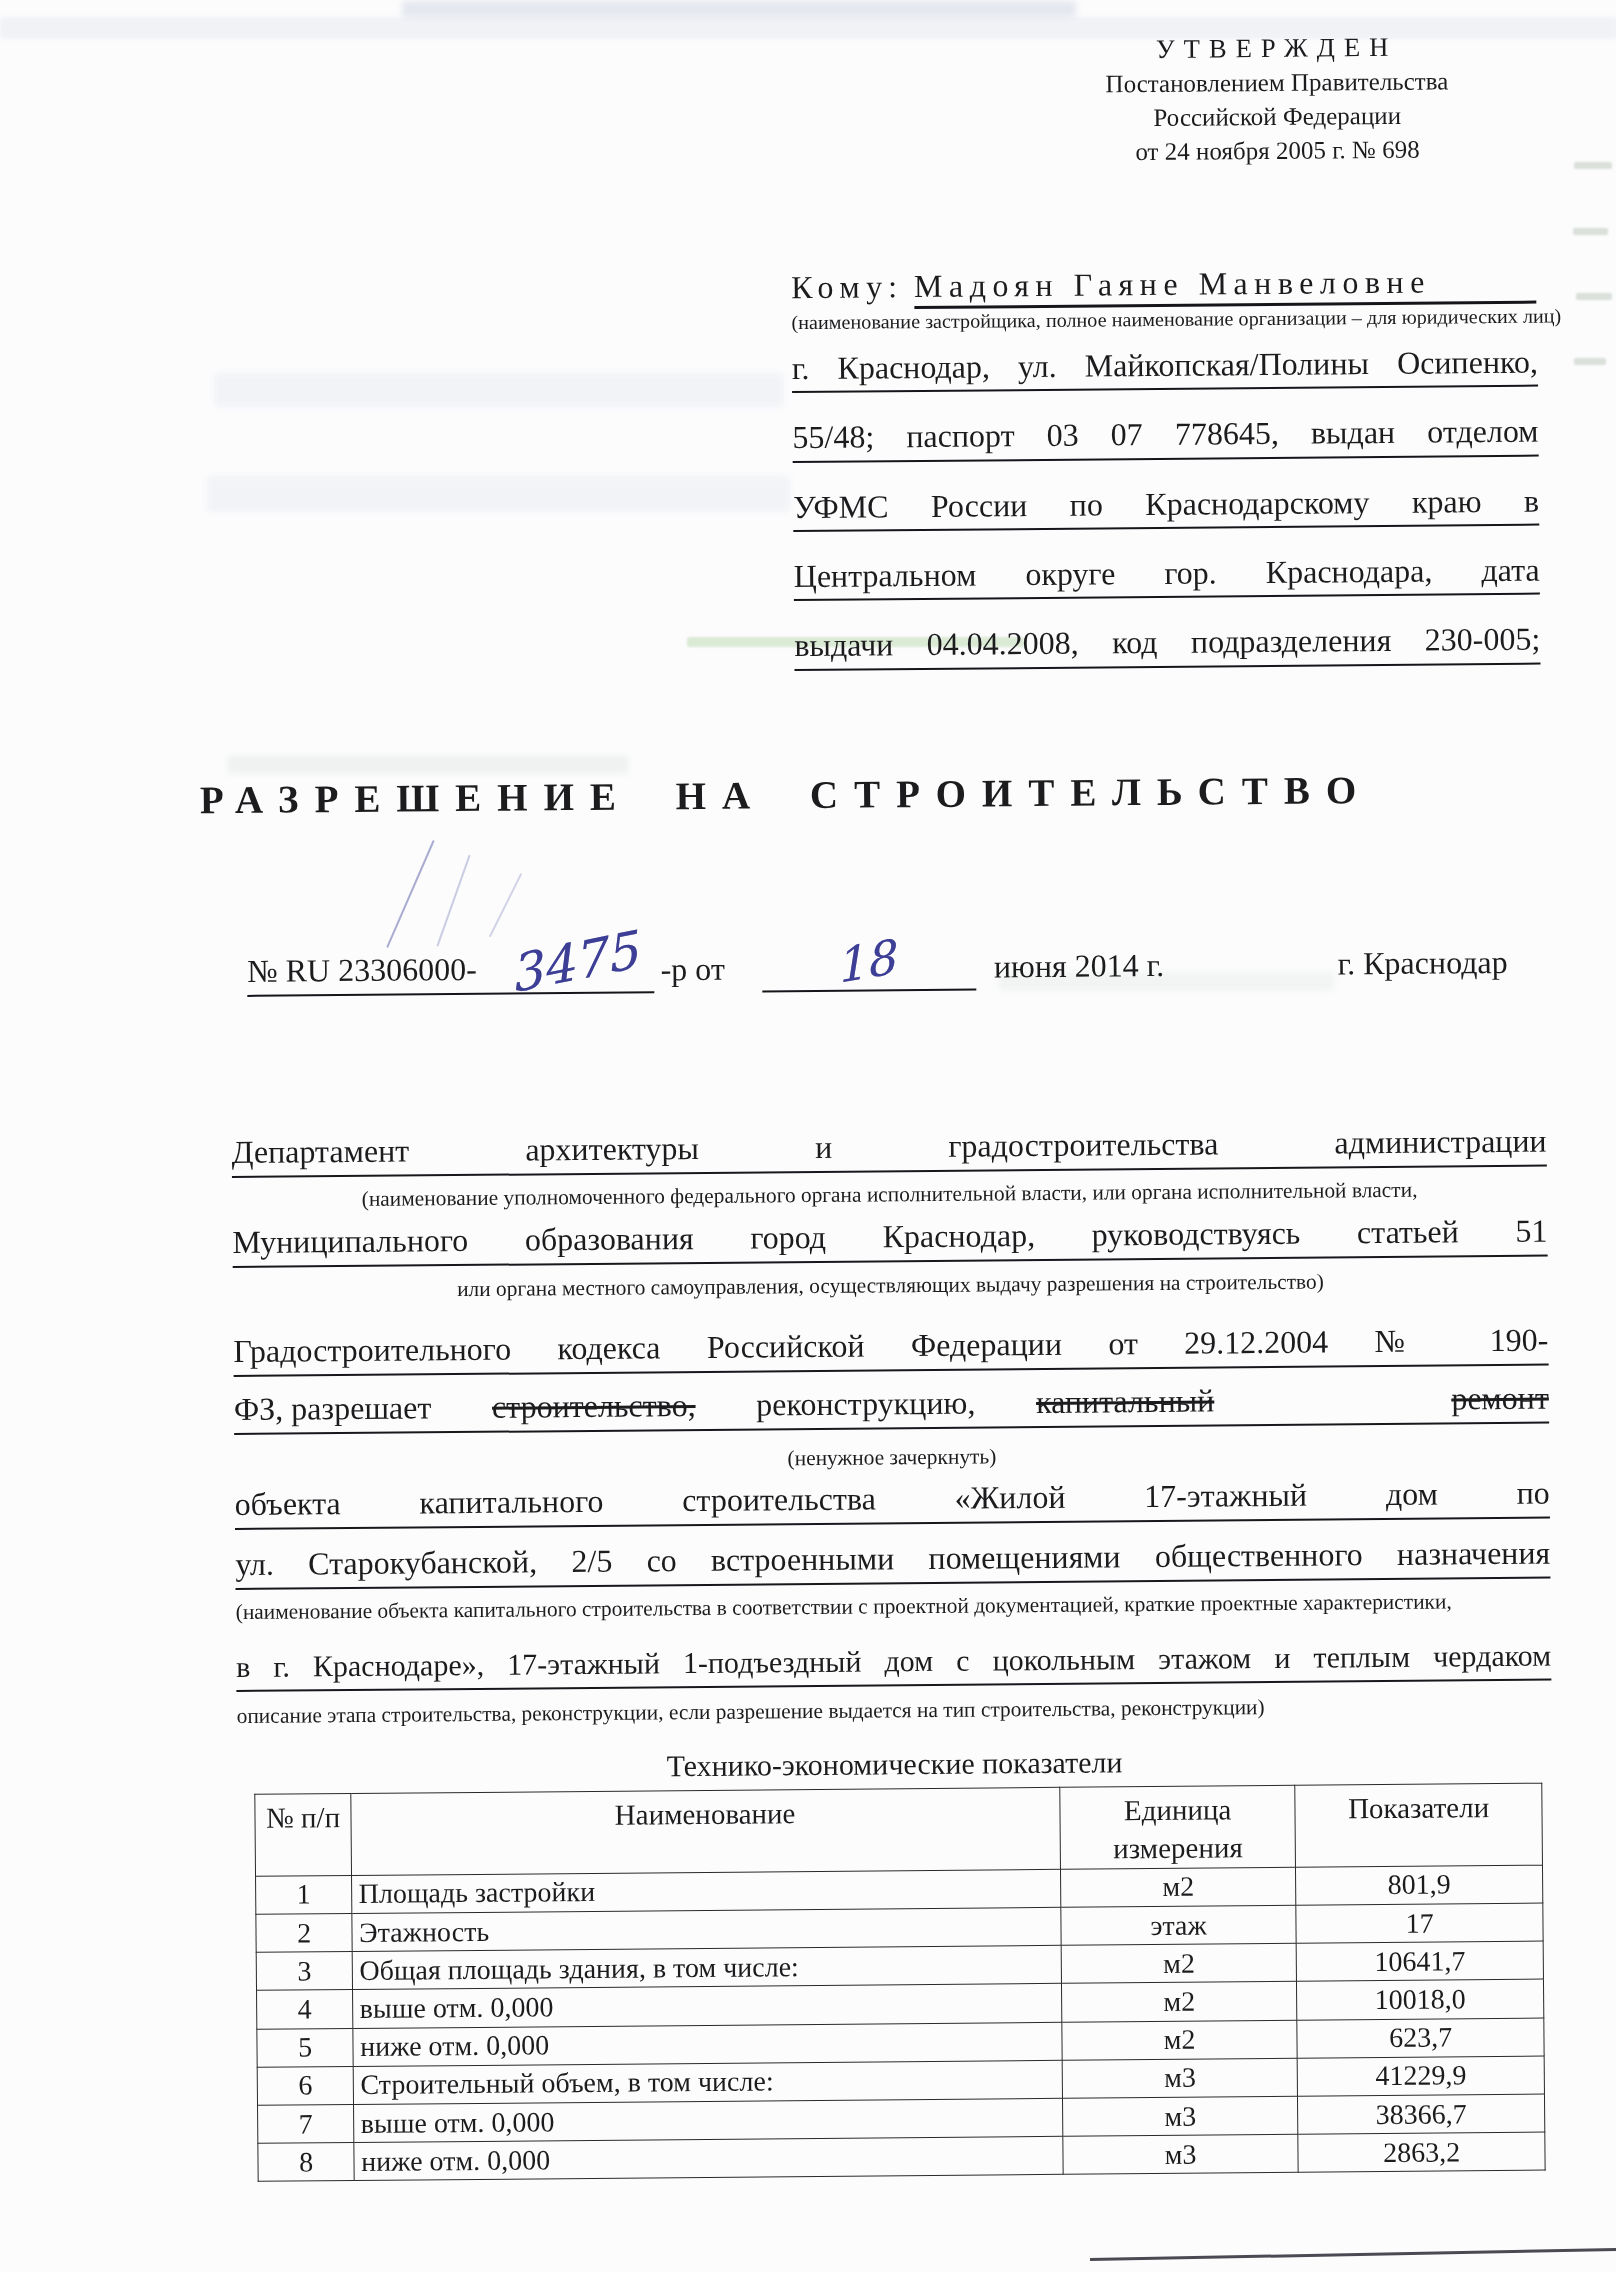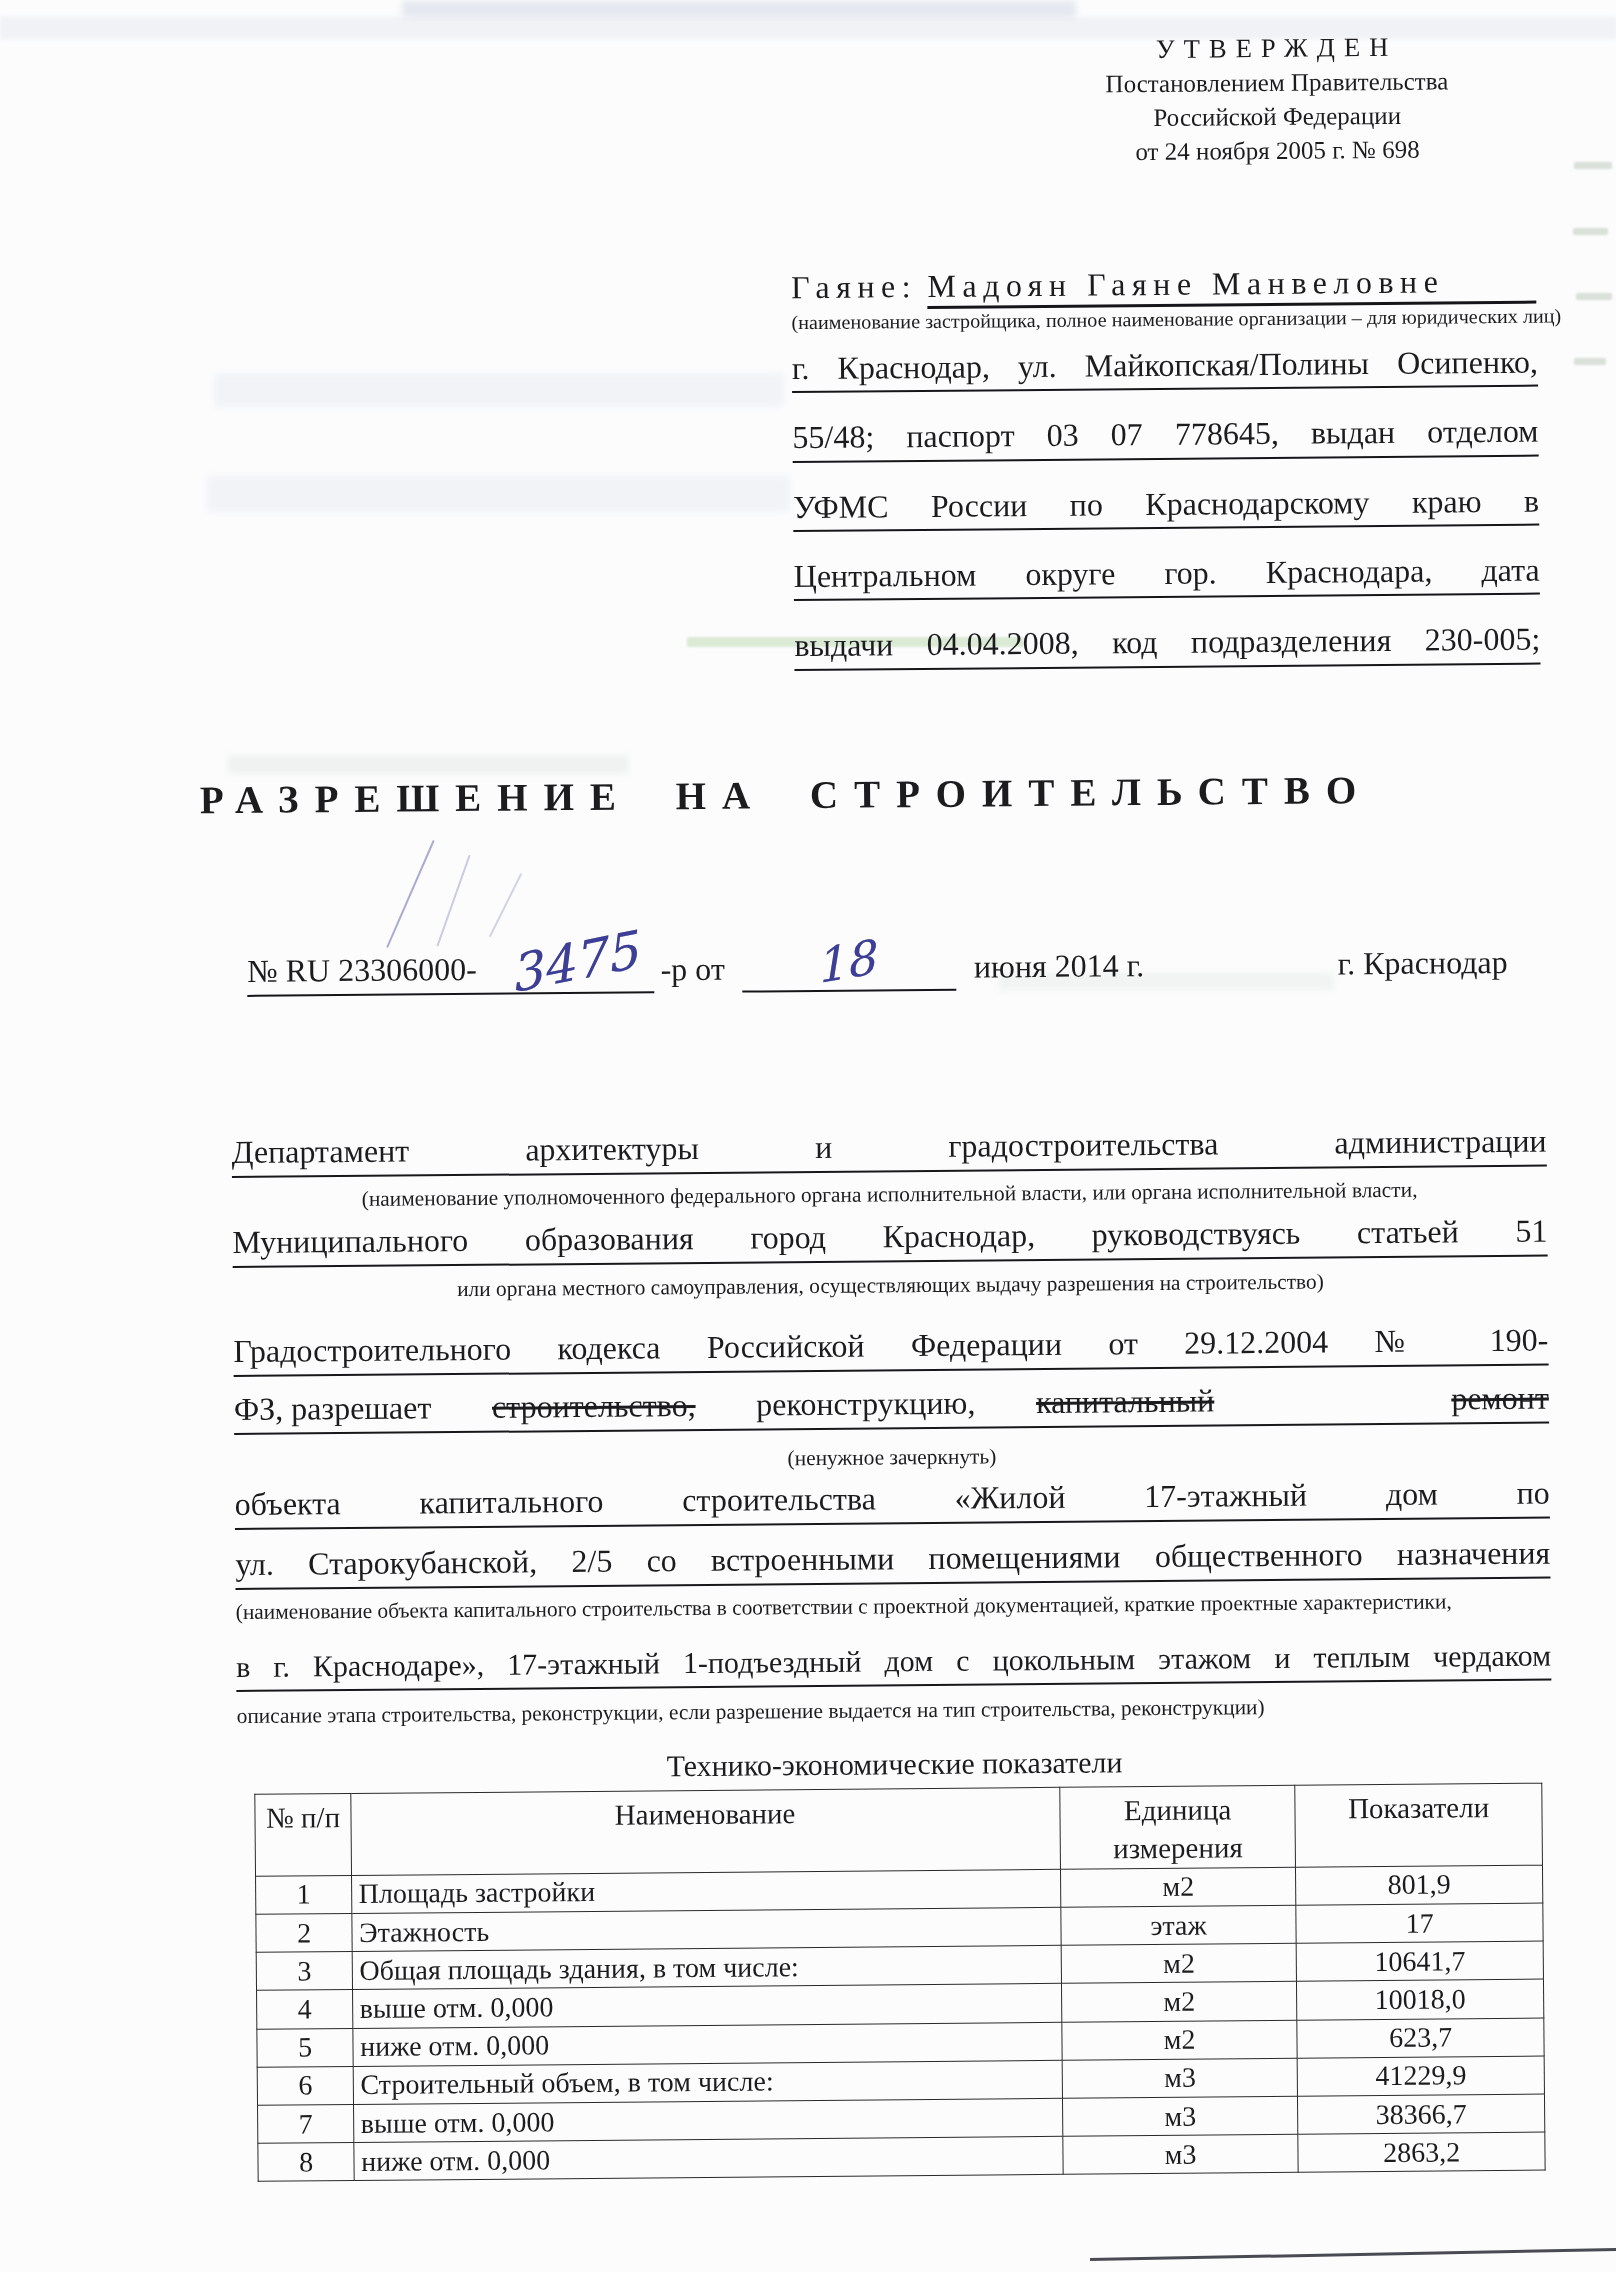--- a/index.html
+++ b/index.html
@@ -31,21 +31,21 @@
   .addr .a{font-size:32px;line-height:1.12;padding-bottom:4.5px;border-bottom:2.6px solid #15151a;
     text-align:justify;text-align-last:justify;margin-bottom:27px;white-space:nowrap;}
   
   .doc-title{position:absolute;left:91px;top:772px;width:1393px;text-align:center;
     font-size:39px;font-weight:bold;letter-spacing:16px;word-spacing:18px;white-space:nowrap;}
   
   .numline{position:absolute;left:247px;top:932px;width:1267px;height:60px;display:flex;align-items:flex-end;font-size:32px;}
   .numline .seg{line-height:1.15;padding-bottom:5.2px;}
   .numline .u{border-bottom:2.6px solid #15151a;position:relative;}
   .seg-no{width:407px;}
-  .seg-r{margin-left:6.5px;margin-right:17px;}
+  .seg-r{margin-left:6.5px;margin-right:37px;}
   .seg-blank{width:214px;}
   .seg-month{margin-left:18px;}
   .seg-city{margin-left:auto;margin-right:6.5px;}
   .hw{position:absolute;color:#3d3f96;font-style:italic;font-family:"DejaVu Serif",serif;
      text-shadow:0 0 0.6px rgba(61,63,150,0.5);}
   .hw1{right:11.7px;bottom:0px;font-size:51px;transform:rotate(-11deg) skewX(-8deg);}
   .hw2{left:50%;bottom:1.3px;font-size:47px;transform:translateX(-50%) rotate(-9deg) skewX(-8deg);}
   .pen-stroke{position:absolute;width:1.9px;background:rgba(68,76,156,0.45);border-radius:1.3px;z-index:3;}
   
   .bline{position:absolute;left:230px;width:1315px;font-size:32px;line-height:1.14;
@@ -89,21 +89,21 @@
   <div class="tilt">
 
     <div class="approval">
       <div class="l1">УТВЕРЖДЕН</div>
       <div class="l">Постановлением Правительства</div>
       <div class="l">Российской Федерации</div>
       <div class="l">от 24 ноября 2005 г. № 698</div>
     </div>
 
     <div class="kum">
-      <span class="label">Гаяне:</span>
+      <span class="label">Кому:</span>
       <span class="name">Мадоян Гаяне Манвеловне</span>
     </div>
     <div class="kum-hint">(наименование застройщика, полное наименование организации – для юридических лиц)</div>
 
     <div class="addr">
       <div class="a">г. Краснодар, ул. Майкопская/Полины Осипенко,</div>
       <div class="a">55/48; паспорт 03 07 778645, выдан отделом</div>
       <div class="a">УФМС России по Краснодарскому краю в</div>
       <div class="a">Центральном округе гор. Краснодара, дата</div>
       <div class="a">выдачи 04.04.2008, код подразделения 230-005;</div>

